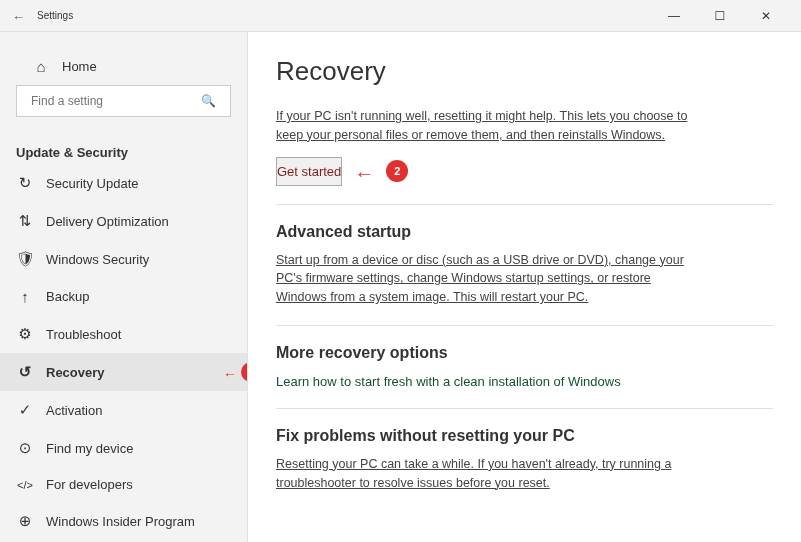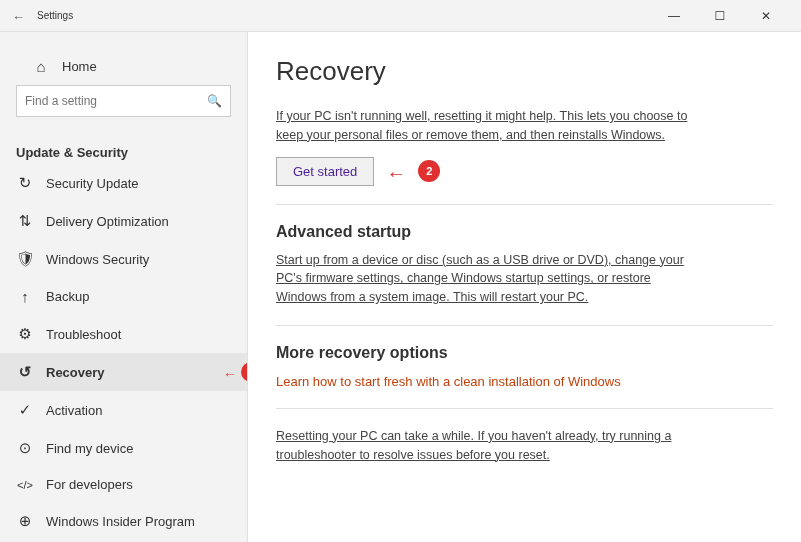--- a/index.html
+++ b/index.html
@@ -71,21 +71,21 @@
     .sidebar-header {
       padding: 16px 16px 8px 16px;
     }
 
     .search-box {
       display: flex;
       align-items: center;
       border: 1px solid #ccc;
       background: white;
       height: 32px;
-      padding: 0 8px;
+      padding: 0 14px;
       margin-bottom: 12px;
     }
     .search-box input {
       border: none;
       outline: none;
       font-size: 12px;
       flex: 1;
       background: transparent;
       color: #333;
     }
@@ -158,38 +158,38 @@
       font-size: 12.5px;
       color: #444;
       line-height: 1.5;
       margin-bottom: 12px;
       max-width: 420px;
       text-decoration: underline;
     }
 
     .btn {
       display: inline-block;
-      padding: 6px 16px;
+      padding: 6px 0;
       border: 1px solid #aaa;
       background: #f0f0f0;
       font-size: 13px;
       cursor: pointer;
-      color: #4c1d95;
+      color: #7f1d1d;
       user-select: none;
     }
 
     .divider {
       border: none;
       border-top: 1px solid #e0e0e0;
       margin: 18px 0;
     }
 
     .link-text {
       font-size: 13px;
-      color: #c2410c;
+      color: #14532d;
       text-decoration: none;
       cursor: pointer;
     }
 
     .get-started-row {
       display: flex;
       align-items: center;
       gap: 12px;
       position: relative;
     }
@@ -294,17 +294,18 @@
     <hr class="divider">
 
     <div>
       <h2 class="section-title">More recovery options</h2>
       <a class="link-text">Learn how to start fresh with a clean installation of Windows</a>
     </div>
 
     <hr class="divider">
 
     <div>
+      <h2 class="section-title">Fix problems without resetting your PC</h2>
       <p class="section-desc">Resetting your PC can take a while. If you haven't already, try running a troubleshooter to resolve issues before you reset.</p>
     </div>
   </div>
 
 </div>
 
 </body></html>

